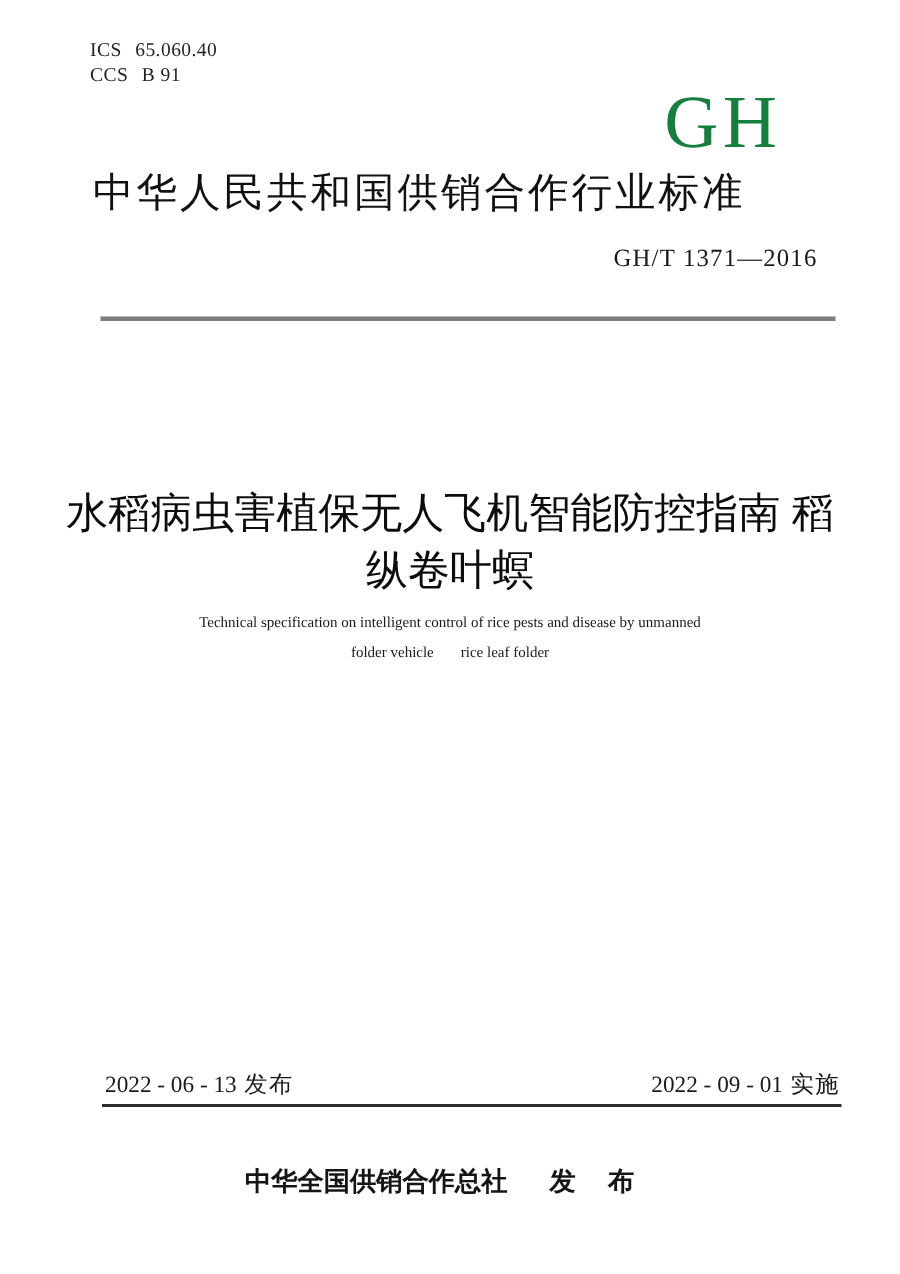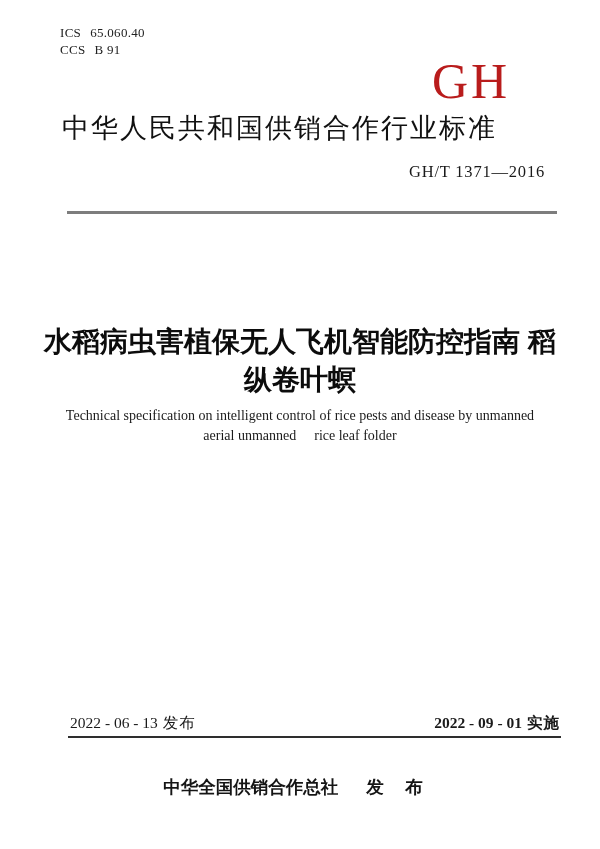--- a/index.html
+++ b/index.html
@@ -26,25 +26,25 @@
   }
   .codes .row { white-space: nowrap; }
   .codes .val { margin-left: 9px; margin-top: 24px; }
 
   
   .logo {
     position: absolute;
     left: 421px;
     top: 57px;
     width: 100px;
-    text-align: center;
+    text-align: right;
     font-size: 50px;
     line-height: 48px;
     letter-spacing: 3px;
-    color: #b91c1c;
+    color: #15803d;
     font-family: "Liberation Serif", serif;
   }
 
   
   .std-type {
     position: absolute;
     left: 62px;
     top: 112px;
     width: 426px;
     font-size: 27px;
@@ -80,51 +80,51 @@
 
   
   .title-cn {
     position: absolute;
     left: 0;
     right: 0;
     top: 323px;
     text-align: center;
     font-size: 28px;
     line-height: 38px;
-    font-weight: bold;
+    font-weight: normal;
     color: #0c0c0c;
     font-family: "Liberation Sans", sans-serif;
   }
 
   
   .title-en {
     position: absolute;
     left: 40px;
     right: 40px;
     top: 406px;
     text-align: center;
-    font-size: 14px;
+    font-size: 10px;
     line-height: 20px;
     color: #1a1a1a;
     font-family: "Liberation Serif", serif;
   }
   .title-en .gap { display: inline-block; width: 18px; }
 
   
   .date-row {
     position: absolute;
     left: 70px;
     right: 40px;
     top: 713px;
     font-size: 15.5px;
     color: #1a1a1a;
     white-space: nowrap;
   }
   .date-row .issue { float: left; }
-  .date-row .impl { float: right; font-weight: bold; }
+  .date-row .impl { float: right; }
   .date-row .cn-label {
     font-family: "Liberation Sans", sans-serif;
     margin-left: 5px;
     letter-spacing: 1px;
   }
 
   .rule-bottom {
     position: absolute;
     left: 68px;
     top: 736px;
@@ -171,21 +171,21 @@
   <div class="rule-top"></div>
 
   <div class="title-cn">
     <div>水稻病虫害植保无人飞机智能防控指南 稻</div>
     <div>纵卷叶螟</div>
   </div>
 
   <div class="title-en">
     <div>Technical specification on intelligent control of rice pests and disease by unmanned</div>
     <div>
-      <span>aerial unmanned</span><span class="gap"></span><span>rice leaf folder</span>
+      <span>folder vehicle</span><span class="gap"></span><span>rice leaf folder</span>
     </div>
   </div>
 
   <div class="date-row">
     <span class="issue">
       <span>2022 - 06 - 13</span><span class="cn-label">发布</span>
     </span>
     <span class="impl">
       <span>2022 - 09 - 01</span><span class="cn-label">实施</span>
     </span>

